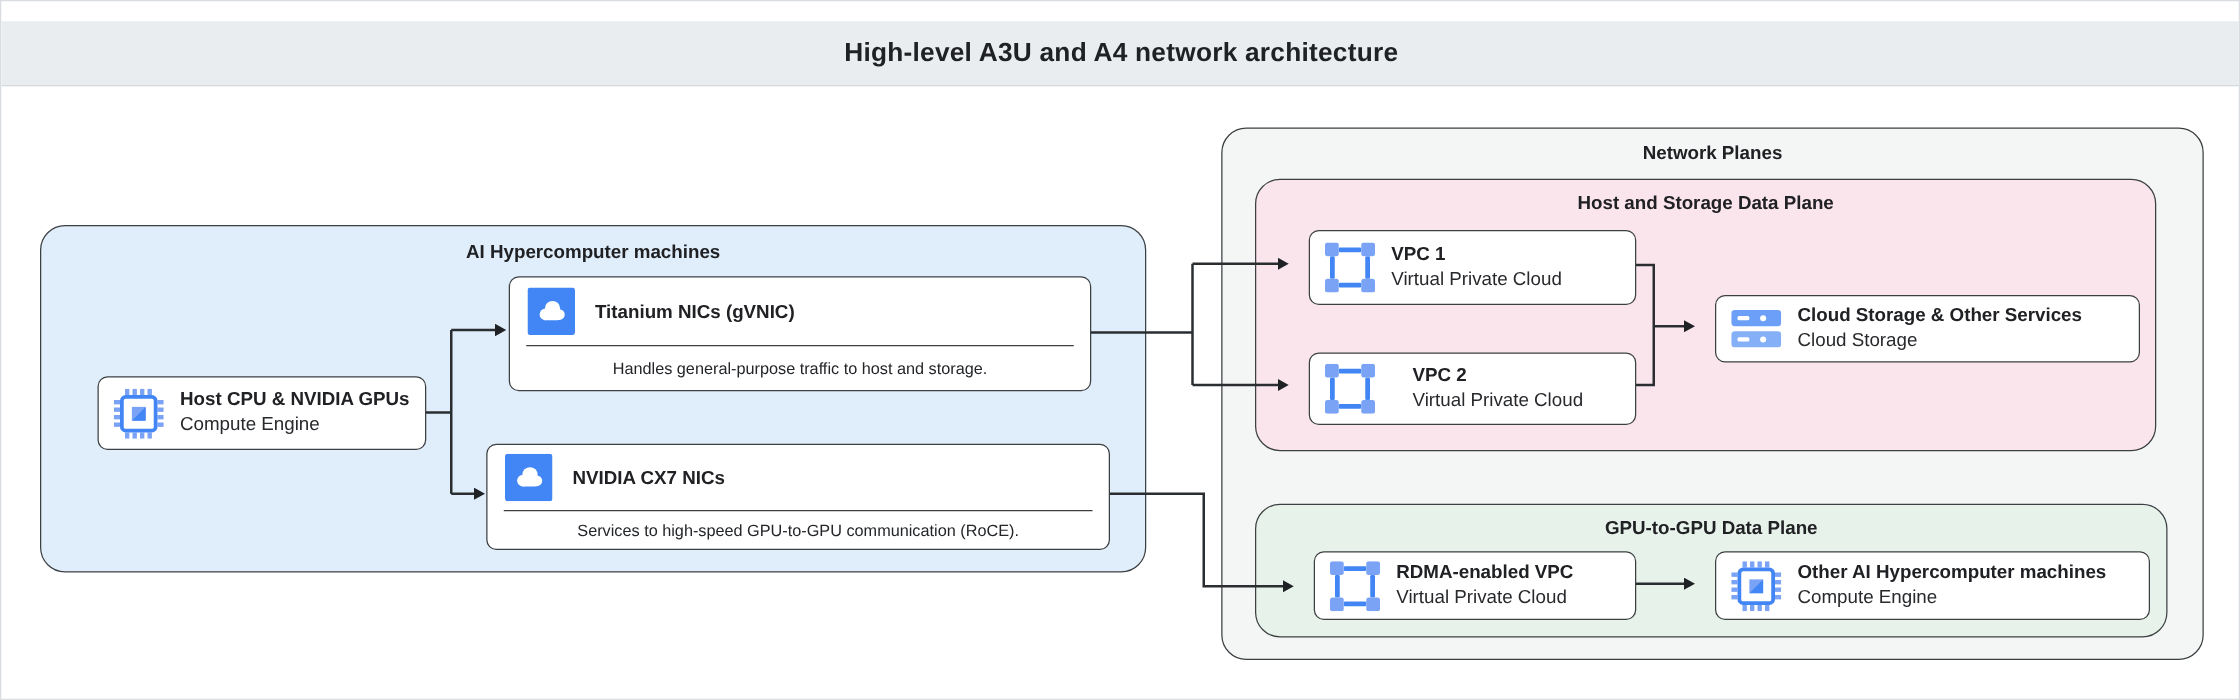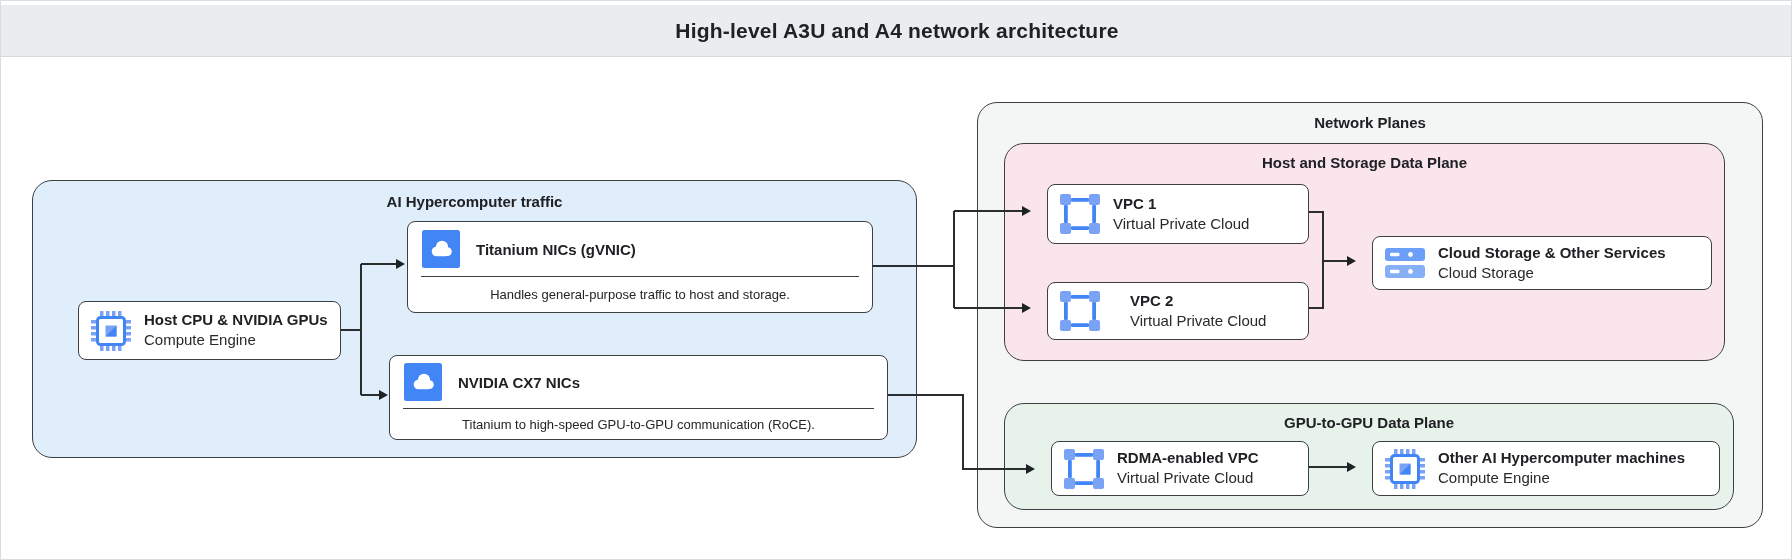--- a/index.html
+++ b/index.html
@@ -11,21 +11,21 @@
     --node-border:#3c4043;
     --connector:#2a2e31;
     --text:#202124;
     --icon-blue:#4285f4;
     --icon-light-blue:#7ba3f5;
   }
   *{box-sizing:border-box;margin:0;padding:0;}
   html,body{background:#fff;}
   body{font-family:"Liberation Sans",sans-serif;color:var(--text);}
   .canvas{position:relative;width:1792px;height:560px;background:#fff;border:1px solid #d9dde2;overflow:hidden;}
-  .titlebar{position:absolute;left:0;top:4px;width:1792px;height:52px;background:var(--titlebar-bg);
+  .titlebar{position:absolute;left:0;top:16px;width:1792px;height:52px;background:var(--titlebar-bg);
     border-bottom:1px solid #d6dadd;display:flex;align-items:center;justify-content:center;}
   .titlebar h1{font-size:21px;font-weight:700;letter-spacing:.2px;color:var(--text);}
   .cluster{position:absolute;border:1.6px solid var(--node-border);border-radius:20px;}
   .cluster-label{position:absolute;left:0;right:0;text-align:center;font-weight:700;font-size:15px;color:var(--text);}
   .node{position:absolute;background:#fff;border:1.6px solid var(--node-border);border-radius:8px;z-index:3;}
   .node-simple{display:flex;align-items:center;gap:13px;padding:0 12px;margin-left:14px;}
   .node-text .t{font-weight:700;font-size:15px;line-height:1.25;}
   .node-text .s{font-size:15px;line-height:1.3;color:#27292c;}
   .nic{display:flex;flex-direction:column;}
   .nic-head{display:flex;align-items:center;gap:16px;padding:0 14px;height:54px;}
@@ -38,21 +38,21 @@
 </head>
 <body>
 
 <div class="canvas">
 
   <div class="titlebar">
     <h1>High-level A3U and A4 network architecture</h1>
   </div>
 
   <div class="cluster" style="left:31px;top:179px;width:885px;height:278px;background:var(--ai-machines-bg);">
-    <div class="cluster-label" style="top:12px;">AI Hypercomputer traffic</div>
+    <div class="cluster-label" style="top:12px;">AI Hypercomputer machines</div>
 
     <div class="node node-simple" style="left:31px;top:120px;width:263px;height:59px;">
       <svg class="icon" width="40" height="40" viewBox="0 0 40 40">
         <g fill="var(--icon-light-blue)">
           <rect x="9" y="0" width="3.5" height="5"></rect>
             <rect x="15" y="0" width="3.5" height="5"></rect>
             <rect x="21" y="0" width="3.5" height="5"></rect>
             <rect x="27" y="0" width="3.5" height="5"></rect>
           <rect x="9" y="35" width="3.5" height="5"></rect>
             <rect x="15" y="35" width="3.5" height="5"></rect>
@@ -101,21 +101,21 @@
           <g fill="#fff">
             <circle cx="14.5" cy="21.5" r="4.8"></circle>
               <circle cx="20" cy="16.8" r="6.1"></circle>
             <circle cx="25.5" cy="21.6" r="4.3"></circle>
               <rect x="14" y="20" width="12" height="6.2" rx="2"></rect>
           </g>
         </svg>
         <div class="t">NVIDIA CX7 NICs</div>
       </div>
       <div class="nic-divider"></div>
-      <div class="nic-desc">Titanium to high-speed GPU-to-GPU communication (RoCE).</div>
+      <div class="nic-desc">Services to high-speed GPU-to-GPU communication (RoCE).</div>
     </div>
   </div>
 
   <div class="cluster" style="left:976px;top:101px;width:786px;height:426px;background:var(--network-planes-bg);">
     <div class="cluster-label" style="top:11px;">Network Planes</div>
 
     <div class="cluster" style="left:26px;top:40px;width:721px;height:218px;background:var(--host-storage-bg);">
       <div class="cluster-label" style="top:10px;">Host and Storage Data Plane</div>
 
       <div class="node node-simple" style="left:28px;top:40px;width:262px;height:60px;">

